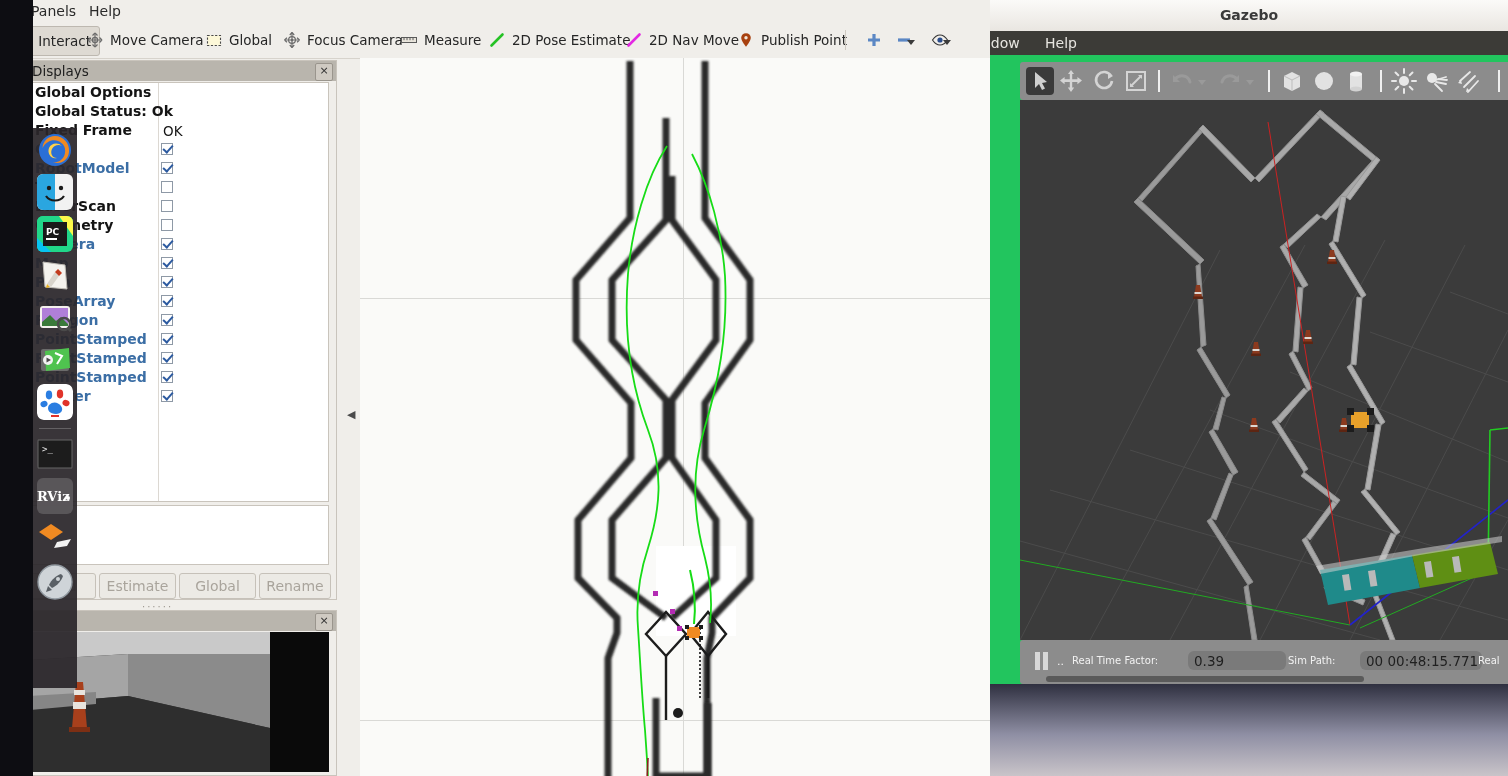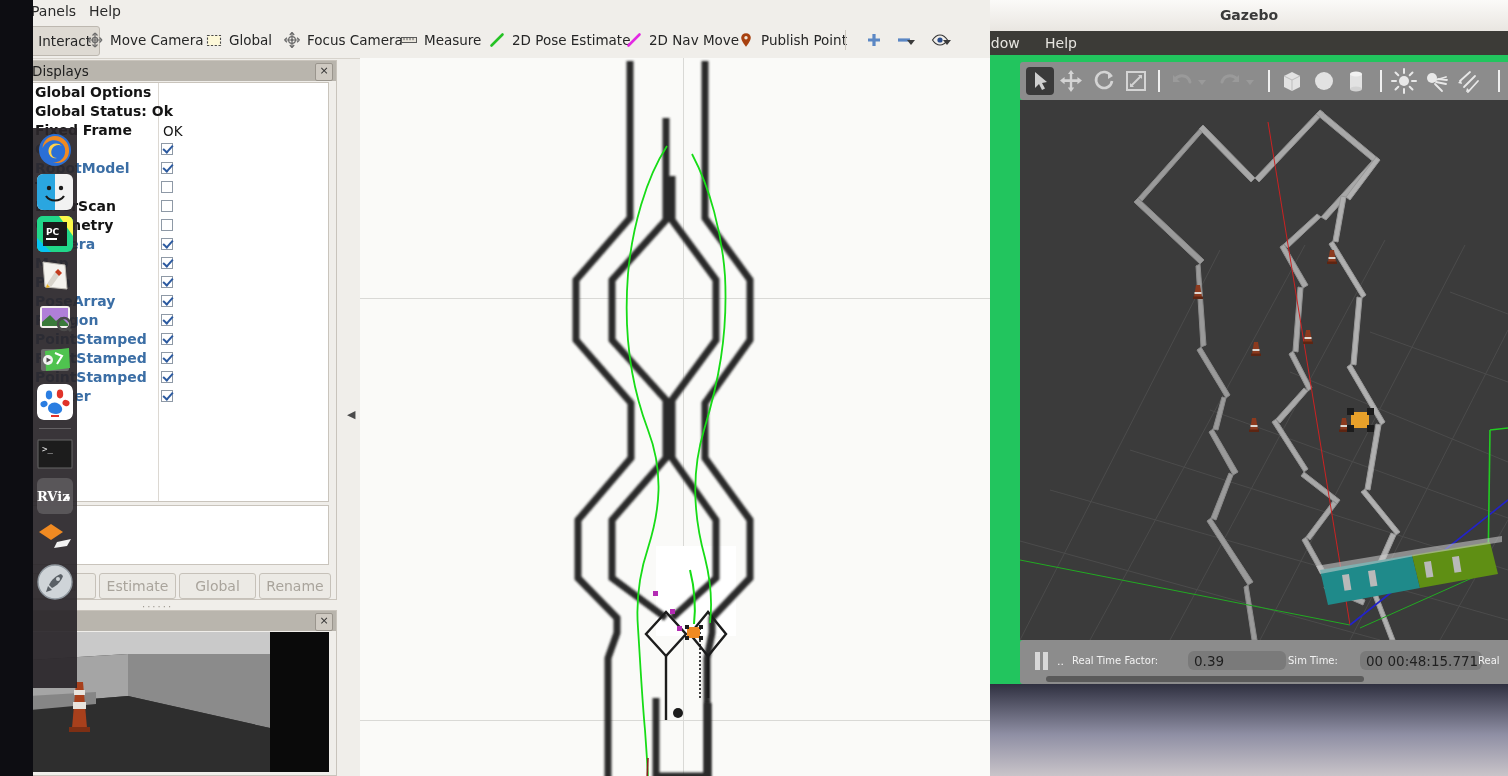--- a/index.html
+++ b/index.html
@@ -691,21 +691,21 @@
     <div class="gz-status">
       <div style="position:absolute;left:14px;top:11px;width:16px;height:20px">
         <svg width="16" height="20" viewBox="0 0 16 20">
             <rect x="1" y="1" width="5" height="18" fill="#d8d8d8"></rect>
             <rect x="9" y="1" width="5" height="18" fill="#d8d8d8"></rect>
           </svg>
       </div>
       <div class="gz-lbl" style="left:37px;font-size:11px">..</div>
       <div class="gz-lbl" style="left:52px">Real Time Factor:</div>
       <div class="gz-field" style="left:168px;width:86px">0.39</div>
-      <div class="gz-lbl" style="left:268px">Sim Time:</div>
+      <div class="gz-lbl" style="left:268px">Sim Path:</div>
       <div class="gz-field" style="left:340px;width:110px">00 00:48:15.771</div>
       <div class="gz-lbl" style="left:458px">Real</div>
       <div class="gz-prog"></div>
     </div>
   </div>
 
   <div id="gzbottom"></div>
 </div>
 
 </body></html>

